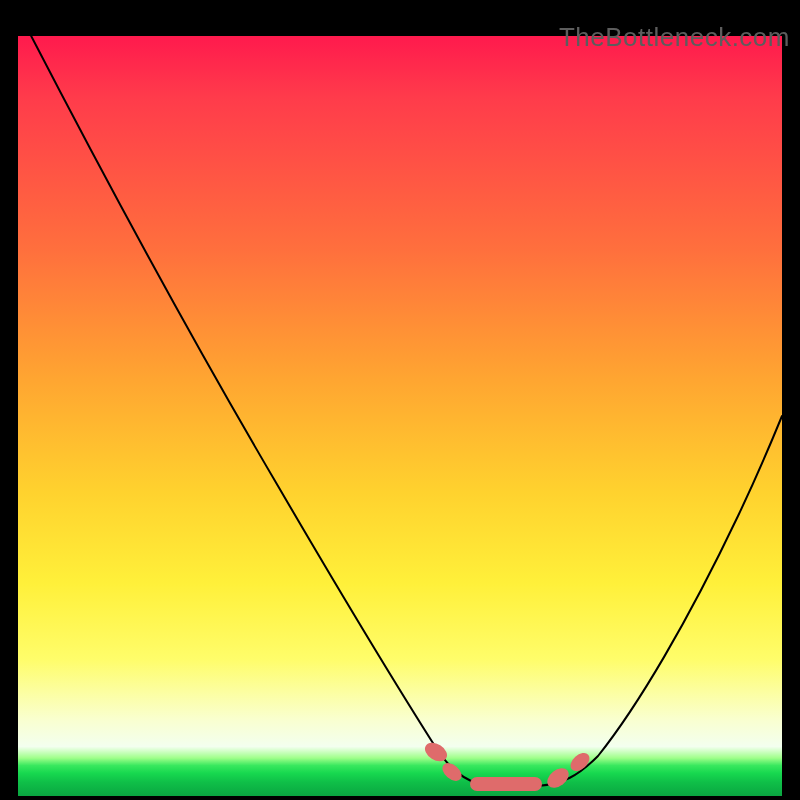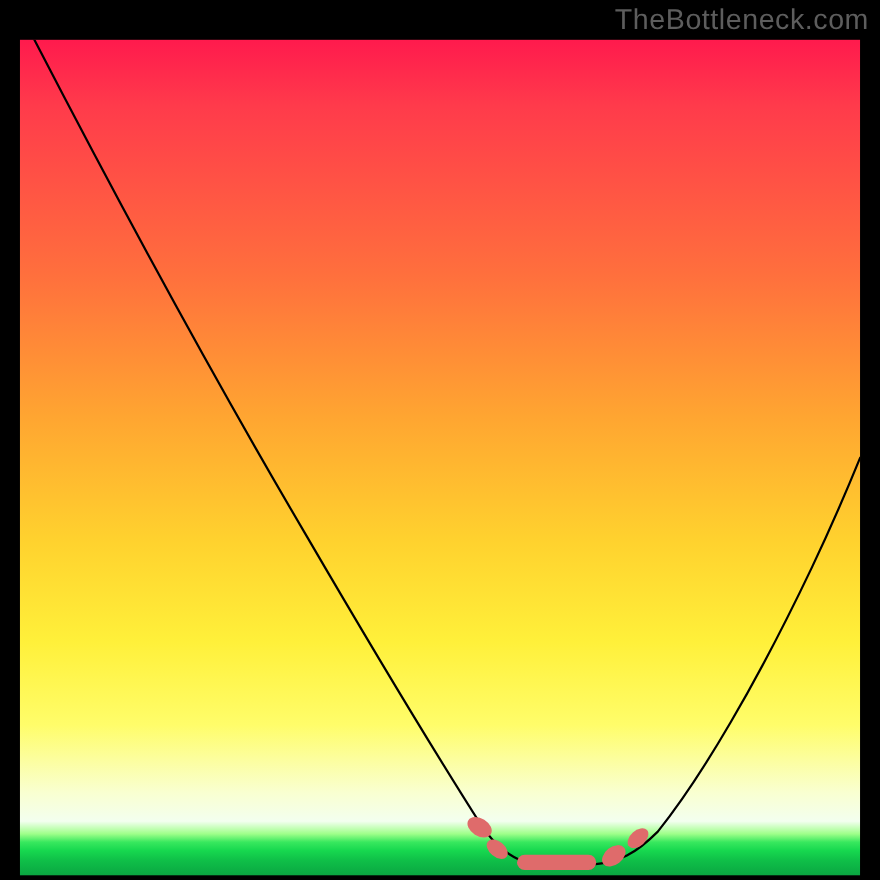--- a/index.html
+++ b/index.html
@@ -12,21 +12,21 @@
     font-family: Arial, Helvetica, sans-serif;
   }
   .outer {
     position: relative;
     width: 800px;
     height: 800px;
     background: #000;
   }
   .watermark {
     position: absolute;
-    top: 2px;
+    top: 22px;
     right: 10px;
     color: #5d5d5d;
     font-size: 26px;
     letter-spacing: 0.5px;
     font-weight: 400;
     z-index: 3;
     user-select: none;
   }
   .plot {
     position: absolute;

